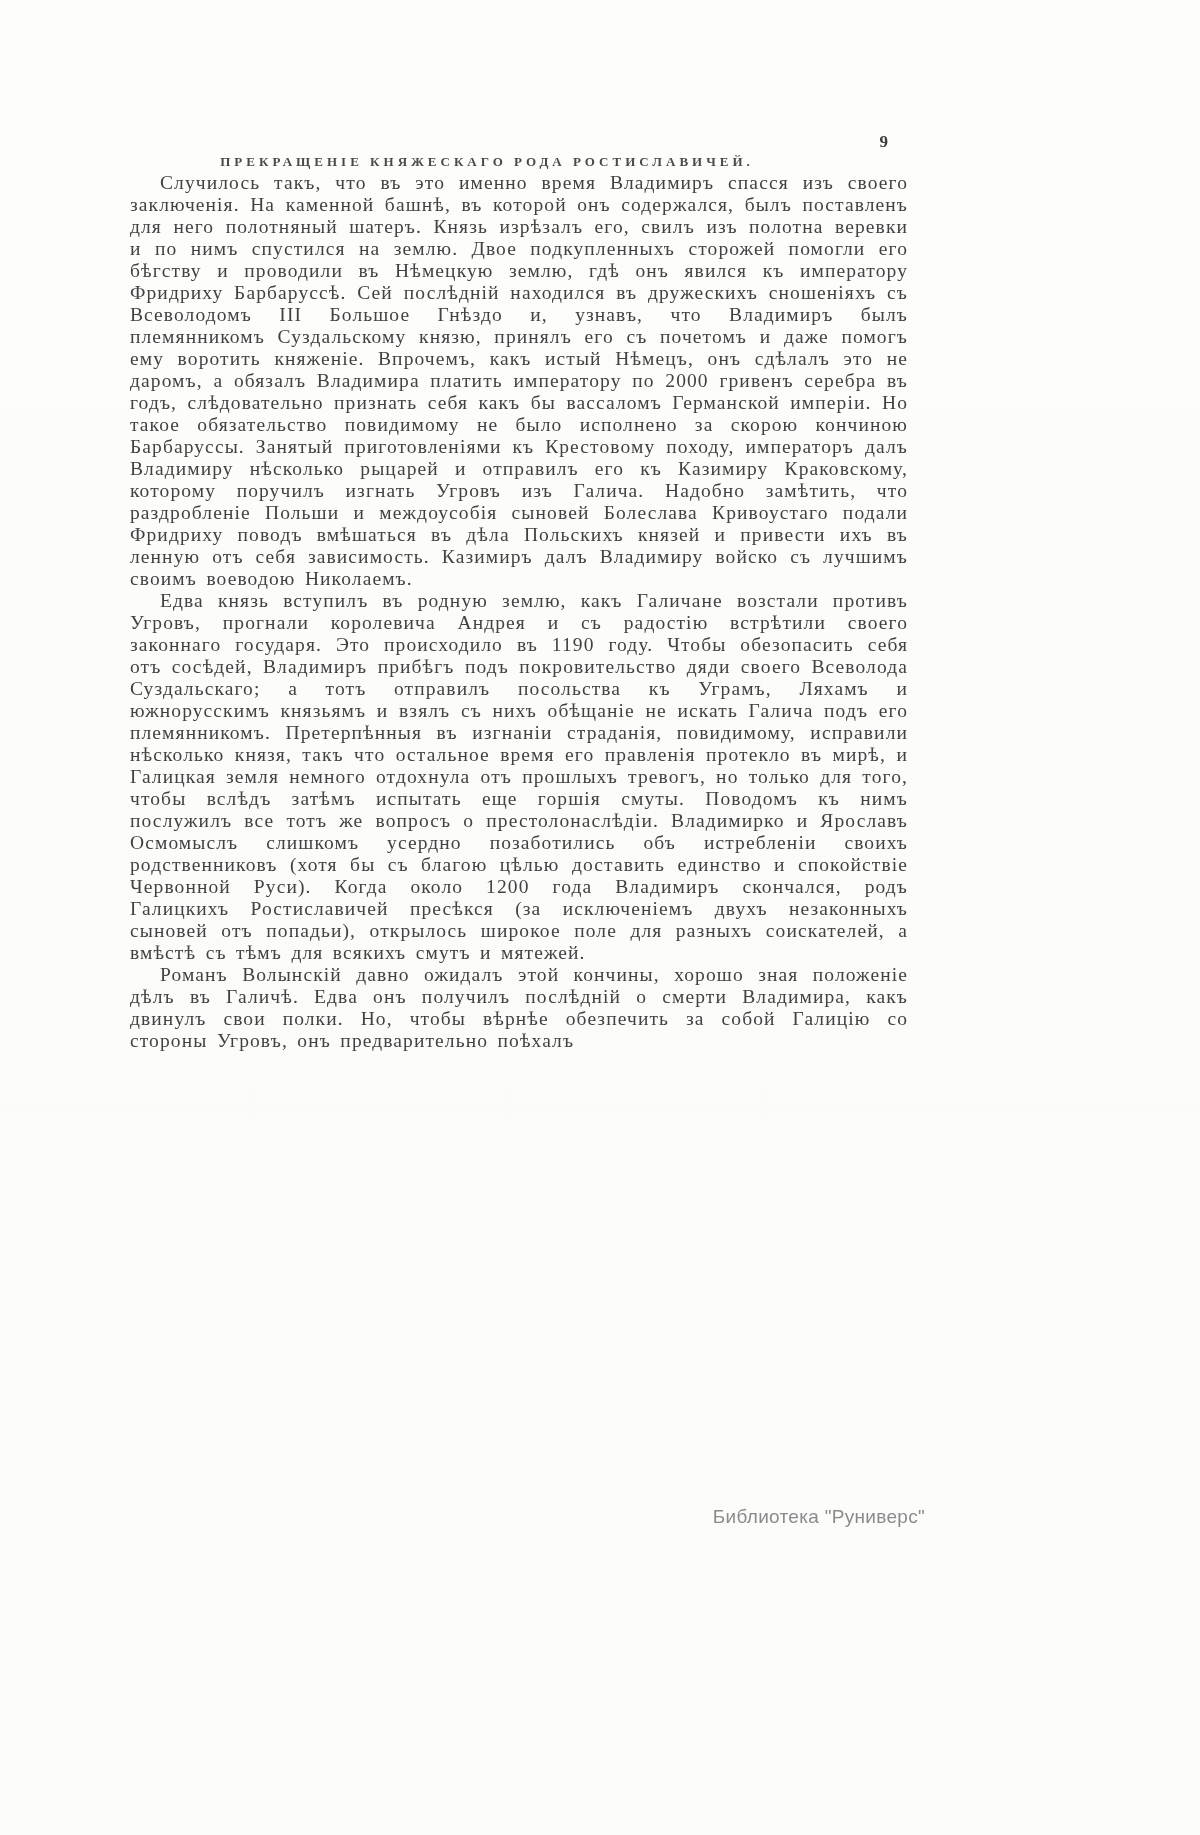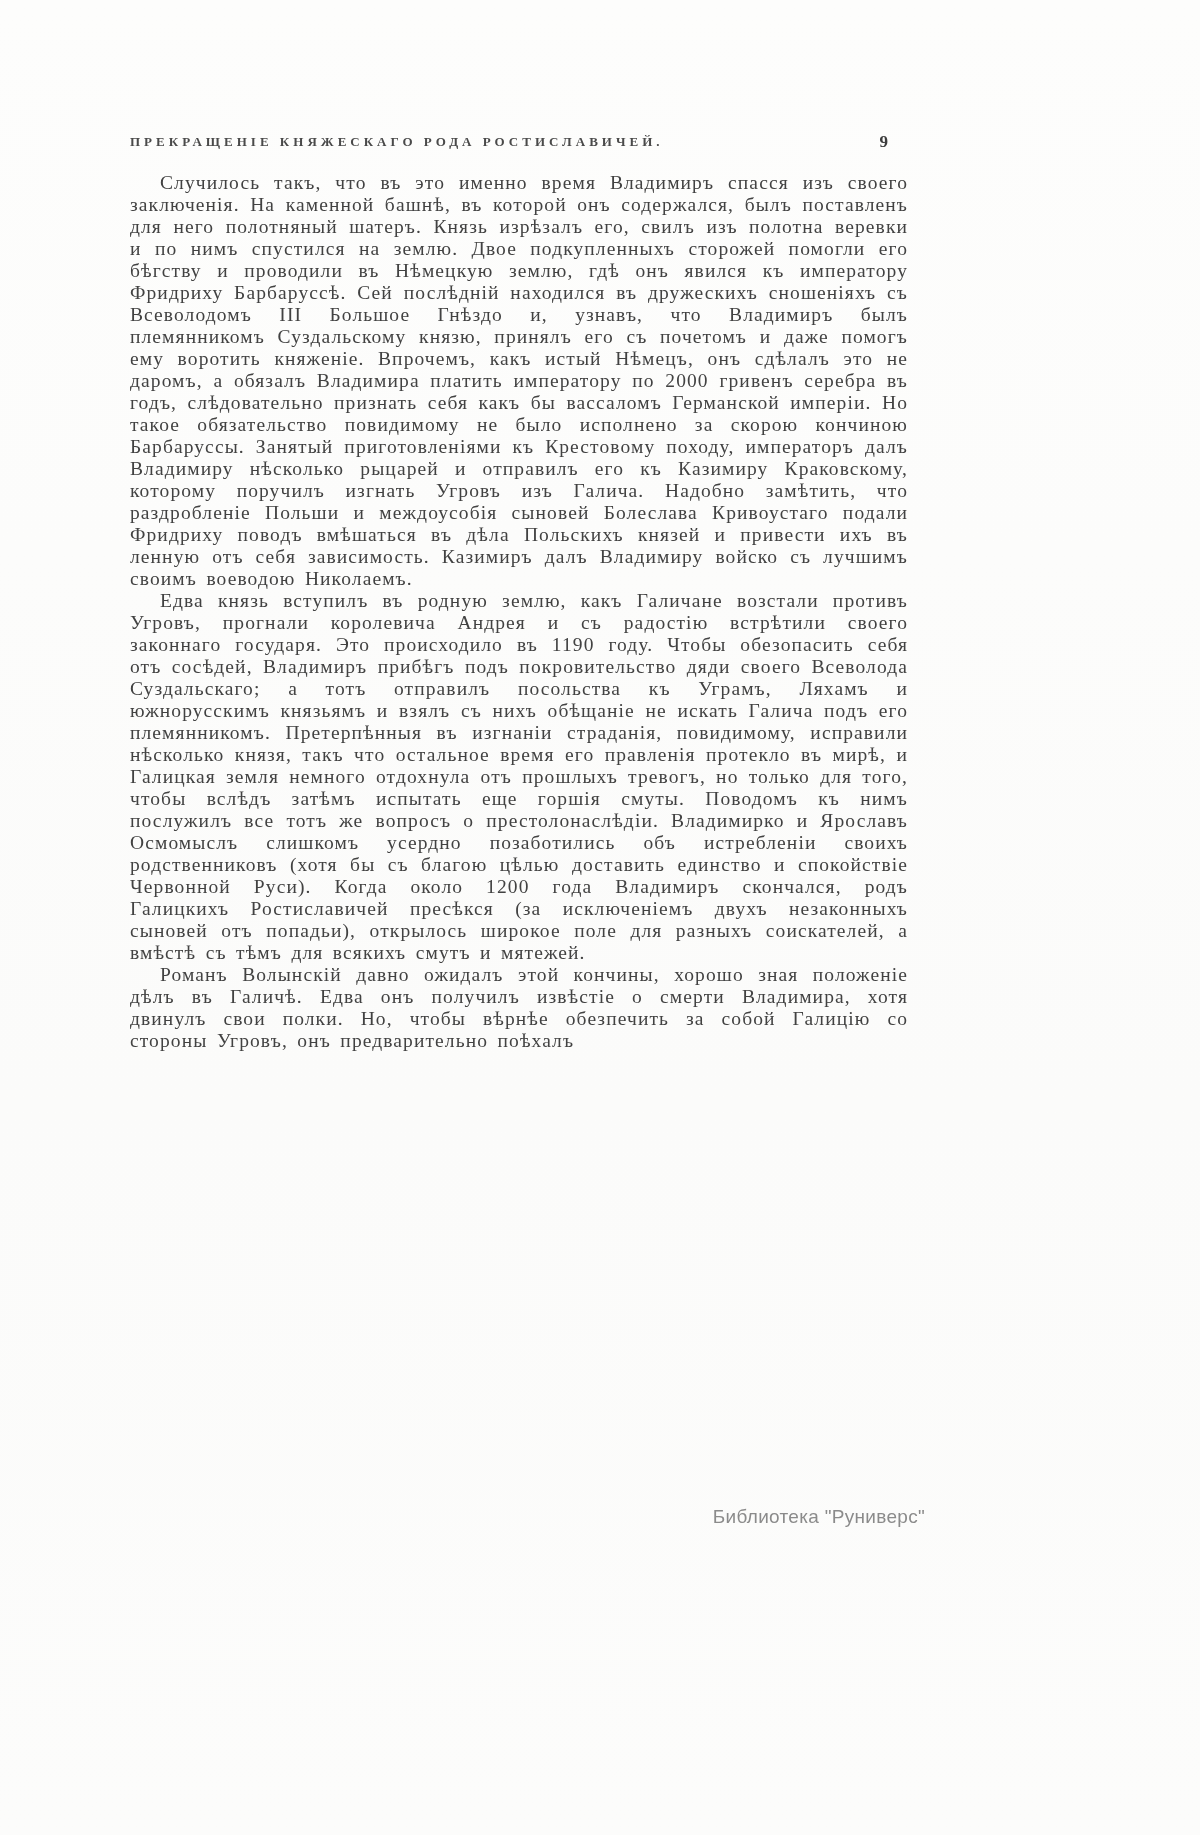--- a/index.html
+++ b/index.html
@@ -20,26 +20,27 @@
     position: absolute;
     top: 134px;
     left: 130px;
     width: 776px;
     height: 22px;
   }
   .running-title {
     position: absolute;
     left: 0;
     right: 62px;
-    text-align: left;
+    text-align: center;
     font-size: 13px;
     font-weight: bold;
     letter-spacing: 4px;
     color: #4a4a4a;
     white-space: nowrap;
+    margin-top: 20px;
   }
   .page-number {
     position: absolute;
     right: 18px;
     top: -2px;
     font-size: 17px;
     font-weight: bold;
     color: #3c3c3c;
   }
   .text-block {
@@ -75,18 +76,18 @@
 <div class="page">
 
   <div class="header-row">
     <div class="running-title">ПРЕКРАЩЕНІЕ КНЯЖЕСКАГО РОДА РОСТИСЛАВИЧЕЙ.</div>
     <div class="page-number">9</div>
   </div>
 
   <div class="text-block">
     <p>Случилось такъ, что въ это именно время Владимиръ спасся изъ своего заключенія. На каменной башнѣ, въ которой онъ содержался, былъ поставленъ для него полотняный шатеръ. Князь изрѣзалъ его, свилъ изъ полотна веревки и по нимъ спустился на землю. Двое подкупленныхъ сторожей помогли его бѣгству и проводили въ Нѣмецкую землю, гдѣ онъ явился къ императору Фридриху Барбаруссѣ. Сей послѣдній находился въ дружескихъ сношеніяхъ съ Всеволодомъ III Большое Гнѣздо и, узнавъ, что Владимиръ былъ племянникомъ Суздальскому князю, принялъ его съ почетомъ и даже помогъ ему воротить княженіе. Впрочемъ, какъ истый Нѣмецъ, онъ сдѣлалъ это не даромъ, а обязалъ Владимира платить императору по 2000 гривенъ серебра въ годъ, слѣдовательно признать себя какъ бы вассаломъ Германской имперіи. Но такое обязательство повидимому не было исполнено за скорою кончиною Барбаруссы. Занятый приготовленіями къ Крестовому походу, императоръ далъ Владимиру нѣсколько рыцарей и отправилъ его къ Казимиру Краковскому, которому поручилъ изгнать Угровъ изъ Галича. Надобно замѣтить, что раздробленіе Польши и междоусобія сыновей Болеслава Кривоустаго подали Фридриху поводъ вмѣшаться въ дѣла Польскихъ князей и привести ихъ въ ленную отъ себя зависимость. Казимиръ далъ Владимиру войско съ лучшимъ своимъ воеводою Николаемъ.</p>
     <p>Едва князь вступилъ въ родную землю, какъ Галичане возстали противъ Угровъ, прогнали королевича Андрея и съ радостію встрѣтили своего законнаго государя. Это происходило въ 1190 году. Чтобы обезопасить себя отъ сосѣдей, Владимиръ прибѣгъ подъ покровительство дяди своего Всеволода Суздальскаго; а тотъ отправилъ посольства къ Уграмъ, Ляхамъ и южнорусскимъ князьямъ и взялъ съ нихъ обѣщаніе не искать Галича подъ его племянникомъ. Претерпѣнныя въ изгнаніи страданія, повидимому, исправили нѣсколько князя, такъ что остальное время его правленія протекло въ мирѣ, и Галицкая земля немного отдохнула отъ прошлыхъ тревогъ, но только для того, чтобы вслѣдъ затѣмъ испытать еще горшія смуты. Поводомъ къ нимъ послужилъ все тотъ же вопросъ о престолонаслѣдіи. Владимирко и Ярославъ Осмомыслъ слишкомъ усердно позаботились объ истребленіи своихъ родственниковъ (хотя бы съ благою цѣлью доставить единство и спокойствіе Червонной Руси). Когда около 1200 года Владимиръ скончался, родъ Галицкихъ Ростиславичей пресѣкся (за исключеніемъ двухъ незаконныхъ сыновей отъ попадьи), открылось широкое поле для разныхъ соискателей, а вмѣстѣ съ тѣмъ для всякихъ смутъ и мятежей.</p>
-    <p>Романъ Волынскій давно ожидалъ этой кончины, хорошо зная положеніе дѣлъ въ Галичѣ. Едва онъ получилъ извѣстіе о смерти Владимира, хотя двинулъ свои полки. Но, чтобы вѣрнѣе обезпечить за собой Галицію со стороны Угровъ, онъ предварительно поѣхалъ</p>
+    <p>Романъ Волынскій давно ожидалъ этой кончины, хорошо зная положеніе дѣлъ въ Галичѣ. Едва онъ получилъ послѣдній о смерти Владимира, какъ двинулъ свои полки. Но, чтобы вѣрнѣе обезпечить за собой Галицію со стороны Угровъ, онъ предварительно поѣхалъ</p>
   </div>
 
   <div class="watermark">Библиотека "Руниверс"</div>
 
 </div>
 
 </body></html>

